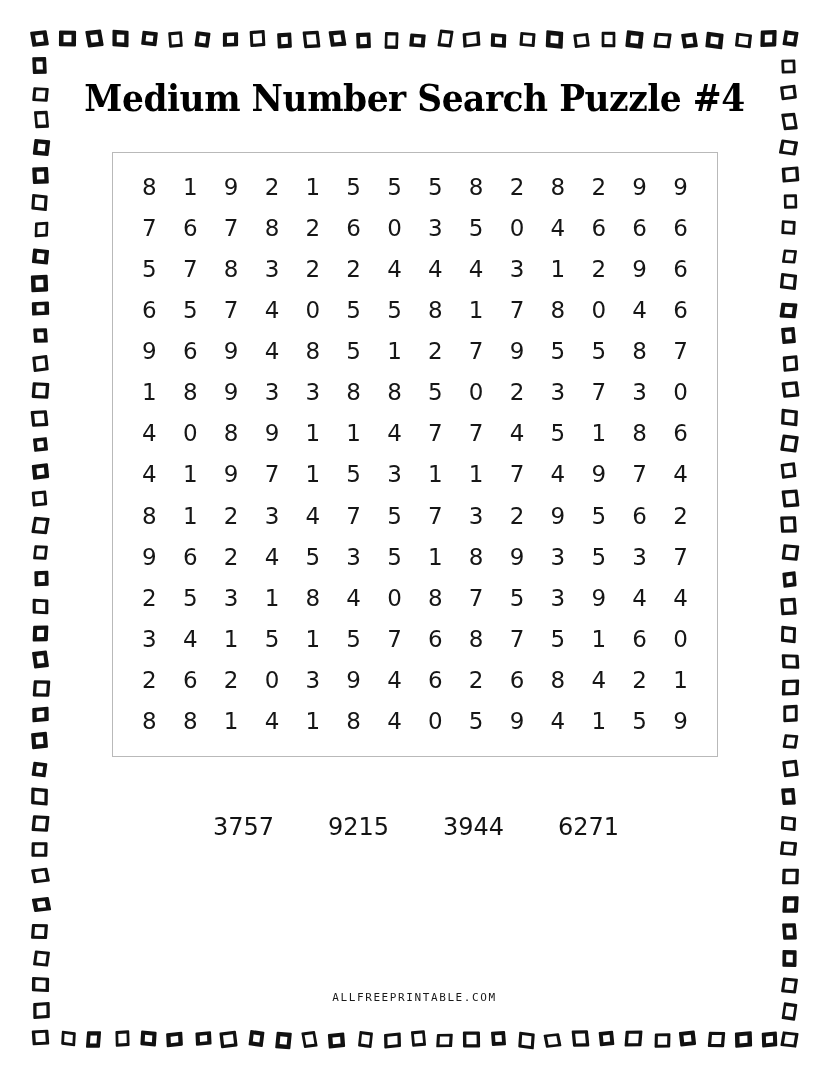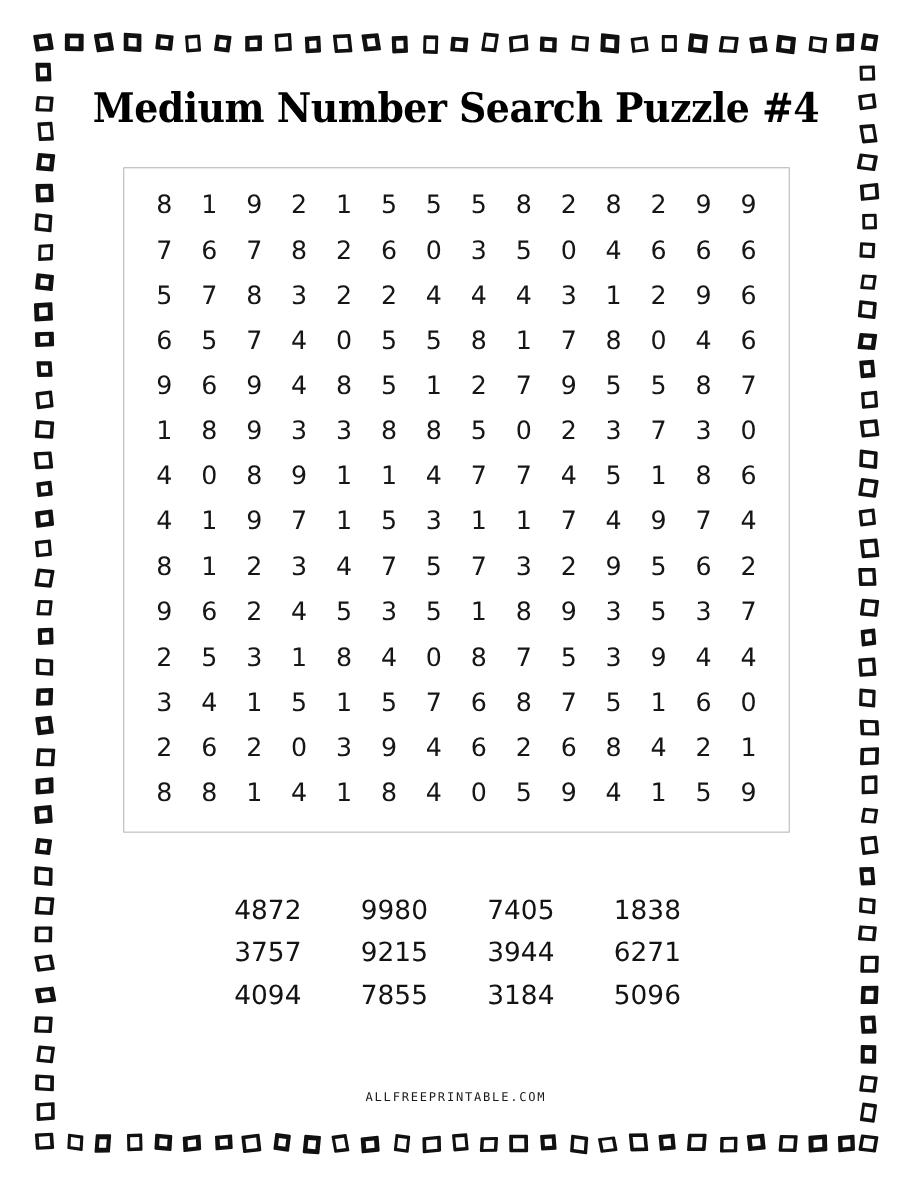--- a/index.html
+++ b/index.html
@@ -475,34 +475,22 @@
           <td>9</td>
         </tr>
       </tbody>
   </table>
 </div>
 
 <div id="word-list">
   <table id="word-table">
     <tbody>
         <tr>
-          <td>4872</td>
-          <td>9980</td>
-          <td>7405</td>
-          <td>1838</td>
-        </tr>
-        <tr>
           <td>3757</td>
           <td>9215</td>
           <td>3944</td>
           <td>6271</td>
         </tr>
-        <tr>
-          <td>4094</td>
-          <td>7855</td>
-          <td>3184</td>
-          <td>5096</td>
-        </tr>
       </tbody>
   </table>
 </div>
 
 <div id="footer">ALLFREEPRINTABLE.COM</div>
 
 </body></html>

